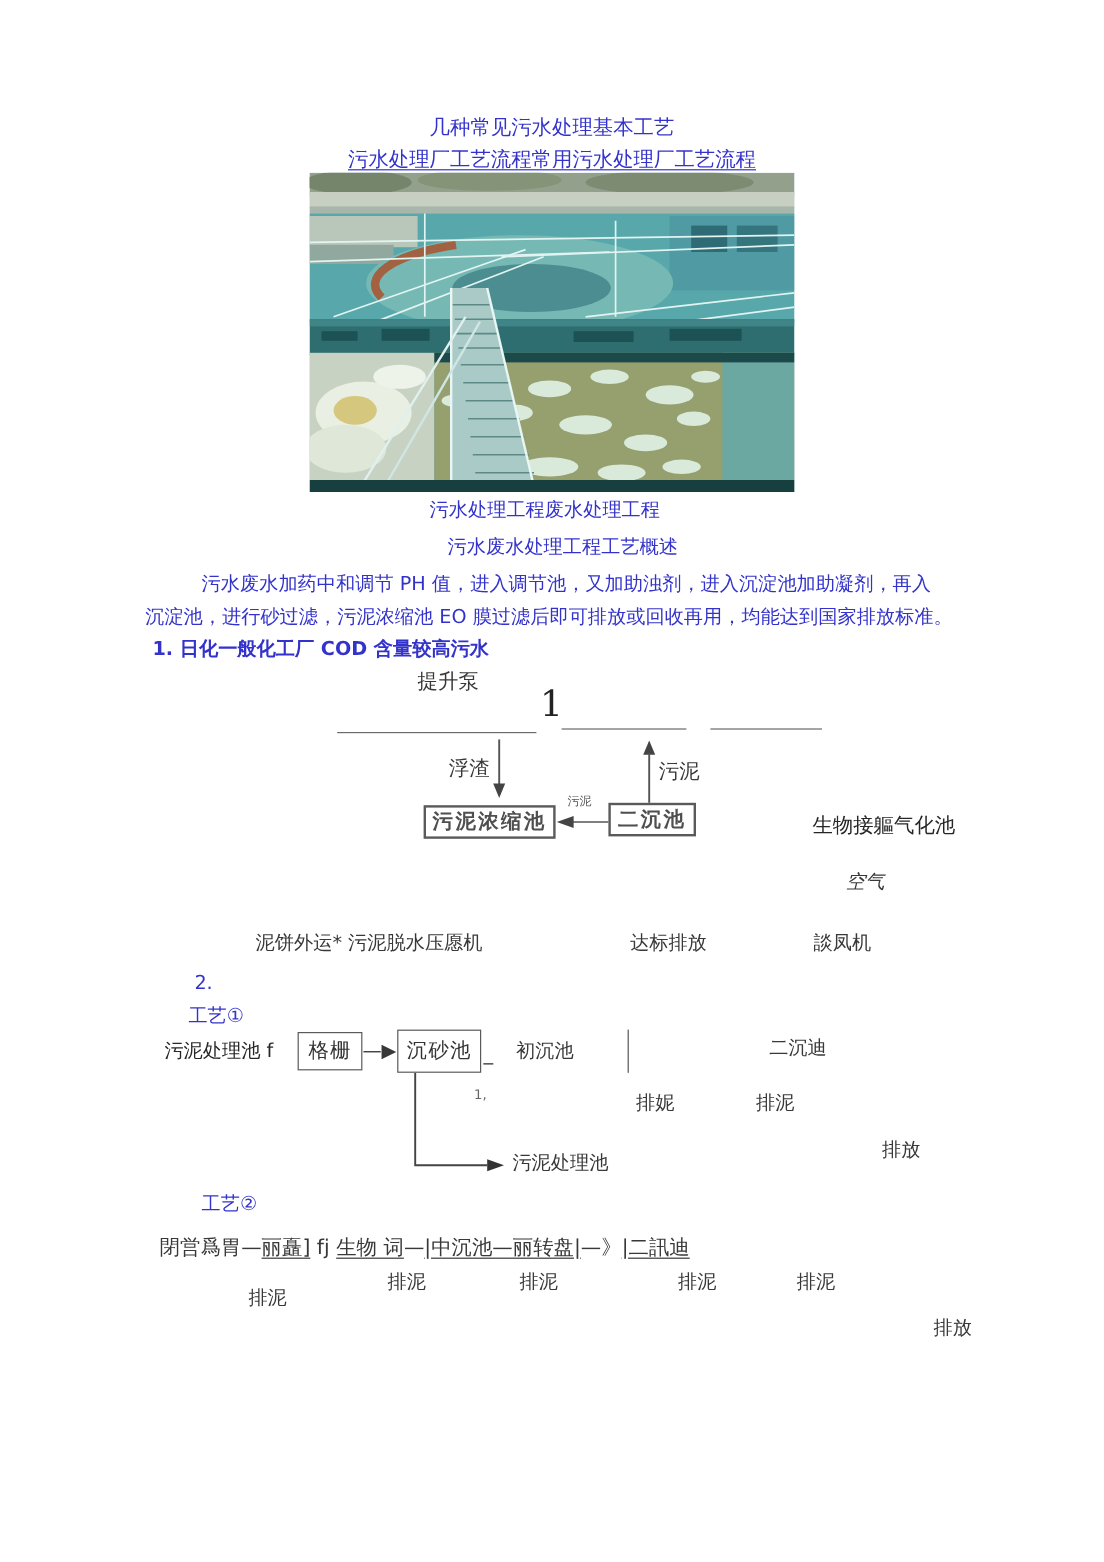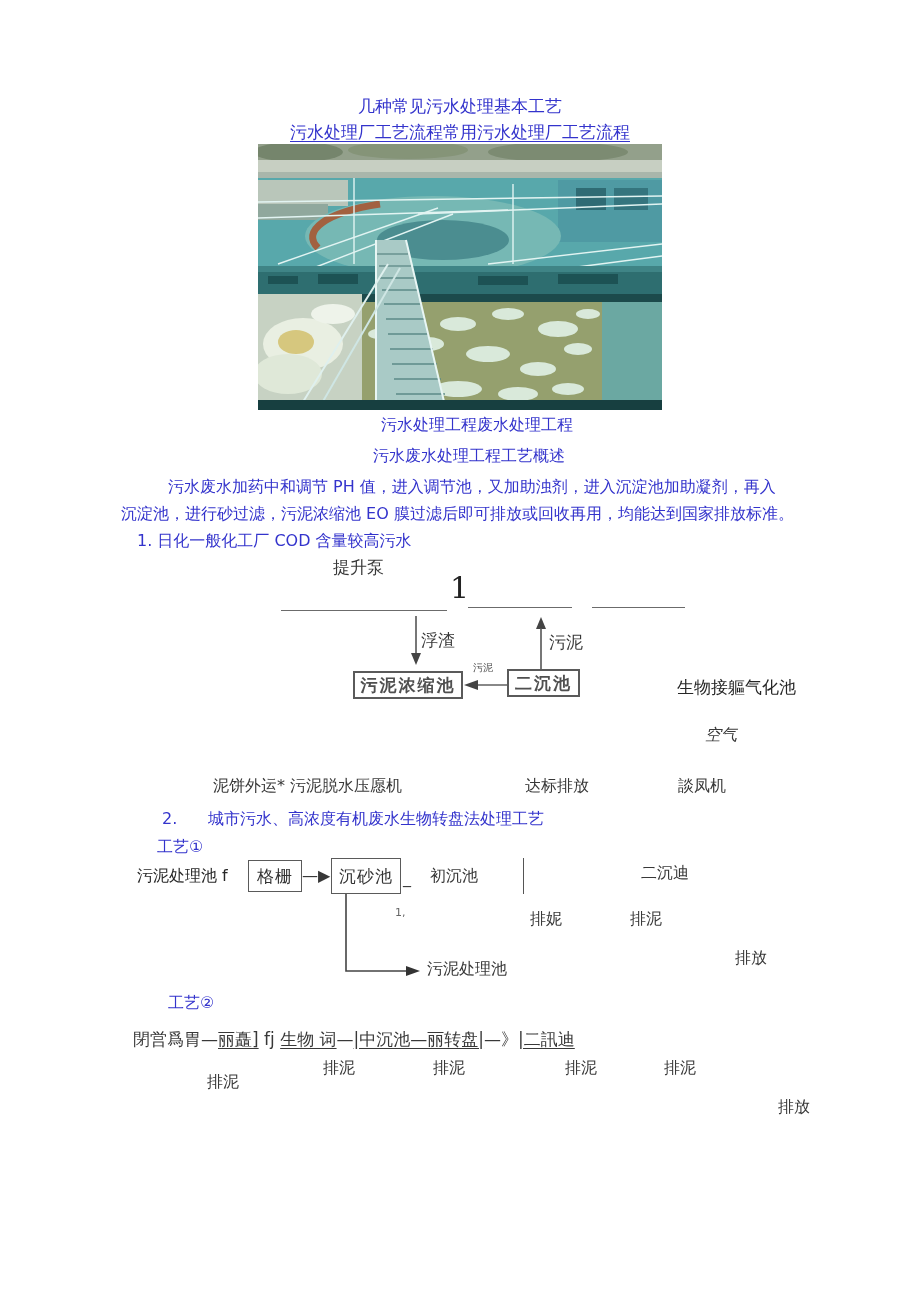--- a/index.html
+++ b/index.html
@@ -113,36 +113,36 @@
         <line x1="138" y1="250" x2="187" y2="250"></line>
       </g>
       <line x1="118" y1="96" x2="118" y2="266" stroke="#e8f6f4" stroke-width="2"></line>
       <line x1="148" y1="96" x2="188" y2="266" stroke="#e8f6f4" stroke-width="2"></line>
       <line x1="40" y1="266" x2="130" y2="120" stroke="#dff0ee" stroke-width="2"></line>
       <line x1="60" y1="266" x2="142" y2="124" stroke="#cfe6e4" stroke-width="2"></line>
       <rect y="256" width="404" height="10" fill="#173f40"></rect>
     </svg>
   </div>
 
-  <div class="abs blue f16" style="left:358px;top:415px;margin-left:23px;">污水处理工程废水处理工程</div>
+  <div class="abs blue f16" style="left:358px;top:415px;">污水处理工程废水处理工程</div>
   <div class="abs blue f16" style="left:373px;top:446px;">污水废水处理工程工艺概述</div>
 
   <div class="abs blue f16" style="left:168px;top:477px;">污水废水加药中和调节 PH 值，进入调节池，又加助浊剂，进入沉淀池加助凝剂，再入</div>
   <div class="abs blue f16" style="left:121px;top:504px;">沉淀池，进行砂过滤，污泥浓缩池 EO 膜过滤后即可排放或回收再用，均能达到国家排放标准。</div>
 
-  <div class="abs blue f16" style="left:137px;top:531px;">1. 日化一般化工厂 COD 含量较高污水</div>
-
-  <div class="abs ink f17" style="left:333px;top:556px;text-align:center;">提升泵</div>
+  <div class="abs blue f16" style="left:127px;top:531px;font-weight:bold;">1. 日化一般化工厂 COD 含量较高污水</div>
+
+  <div class="abs ink f17" style="left:348px;top:556px;text-align:center;">提升泵</div>
   <div class="abs serifnum" style="left:450px;top:570px;">1</div>
   <div class="hline" style="left:281px;top:610px;width:166px;"></div>
   <div class="hline" style="left:468px;top:607px;width:104px;"></div>
   <div class="hline" style="left:592px;top:607px;width:93px;"></div>
 
 
-  <div class="abs ink f17" style="left:374px;top:629px;margin-left:47px;">浮渣</div>
+  <div class="abs ink f17" style="left:374px;top:629px;">浮渣</div>
   <div class="abs" style="left:409px;top:616px;">
     <svg width="14" height="50">
         <line x1="7" y1="0" x2="7" y2="38" stroke="#555" stroke-width="1.6"></line>
       <polygon points="7,49 2,37 12,37" fill="#444"></polygon>
       </svg>
   </div>
 
   <div class="abs ink f17" style="left:549px;top:631px;">污泥</div>
   <div class="abs" style="left:534px;top:617px;">
     <svg width="14" height="54">
@@ -162,21 +162,20 @@
   <div class="box" style="left:507px;top:669px;width:69px;height:24px;line-height:24px;">二沉池</div>
 
   <div class="abs ink2 f17" style="left:633px;top:676px;margin-left:44px;">生物接軀气化池</div>
   <div class="abs ink f16 italic" style="left:705px;top:725px;">空气</div>
 
   <div class="abs ink f16" style="left:213px;top:776px;">泥饼外运* 污泥脱水压愿机</div>
   <div class="abs ink f16" style="left:525px;top:776px;">达标排放</div>
   <div class="abs ink f16" style="left:678px;top:776px;">談凤机</div>
 
   <div class="abs blue f16" style="left:162px;top:809px;">2.</div>
-  <div class="abs blue f16" style="left:208px;top:809px;">城市污水、高浓度有机废水生物转盘法处理工艺</div>
   <div class="abs blue f16" style="left:157px;top:837px;">工艺①</div>
 
   <div class="abs ink2 f16" style="left:137px;top:866px;">污泥处理池 f</div>
   <div class="box box1px f16" style="left:248px;top:860px;width:52px;height:30px;line-height:30px;">格栅</div>
   <div class="abs ink f16" style="left:302px;top:866px;">—▶</div>
   <div class="box box1px f16" style="left:331px;top:858px;width:68px;height:34px;line-height:34px;">沉砂池</div>
   <div class="abs ink f16" style="left:403px;top:868px;">_</div>
   <div class="abs ink f16" style="left:430px;top:866px;">初沉池</div>
   <div class="vline" style="left:523px;top:858px;height:36px;"></div>
   <div class="abs ink f16" style="left:641px;top:863px;">二沉迪</div>

